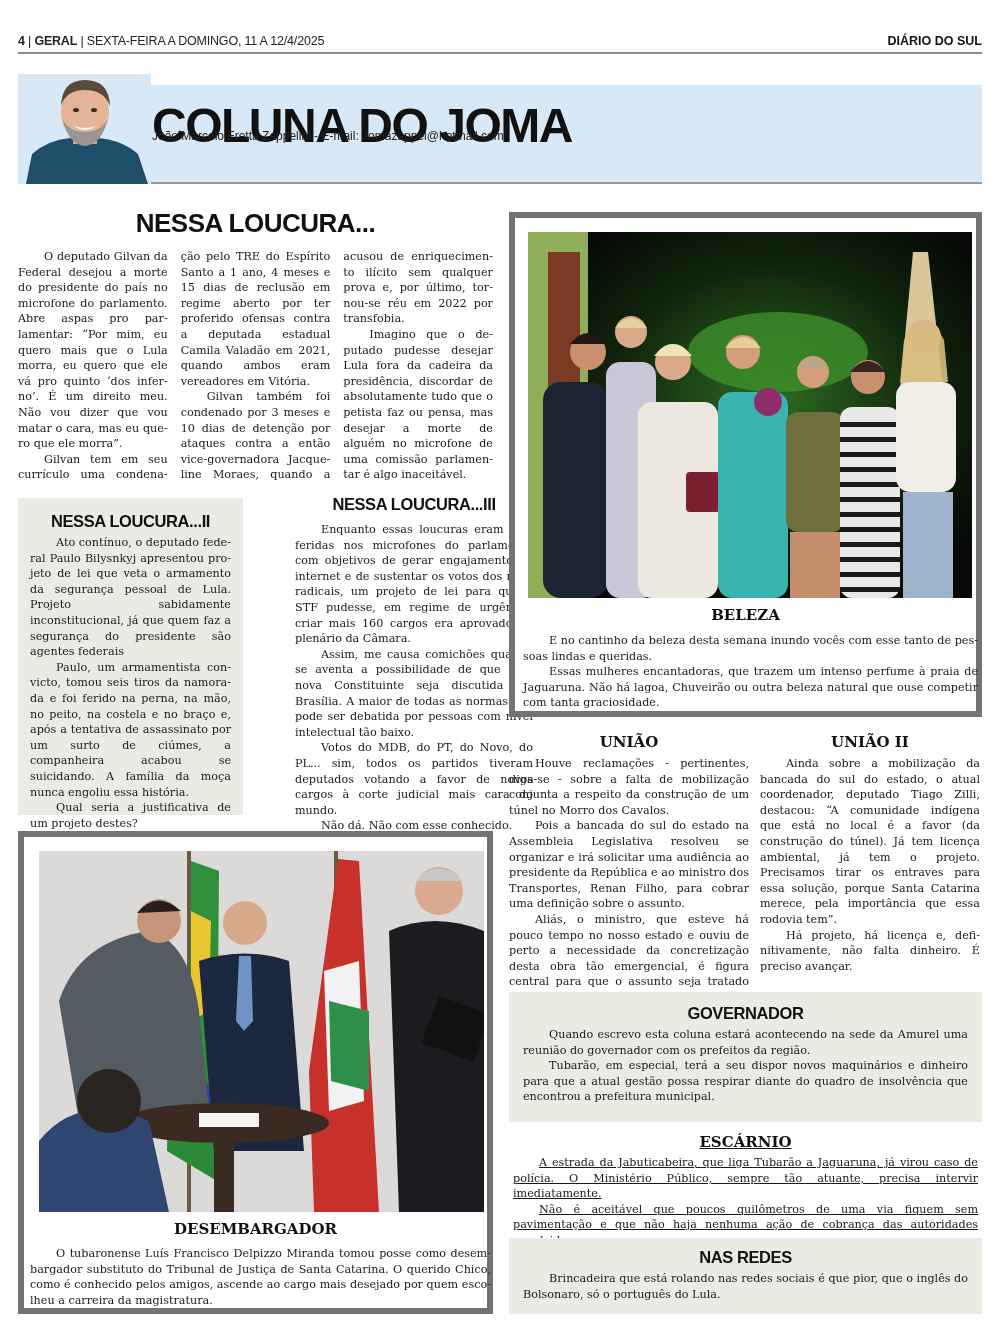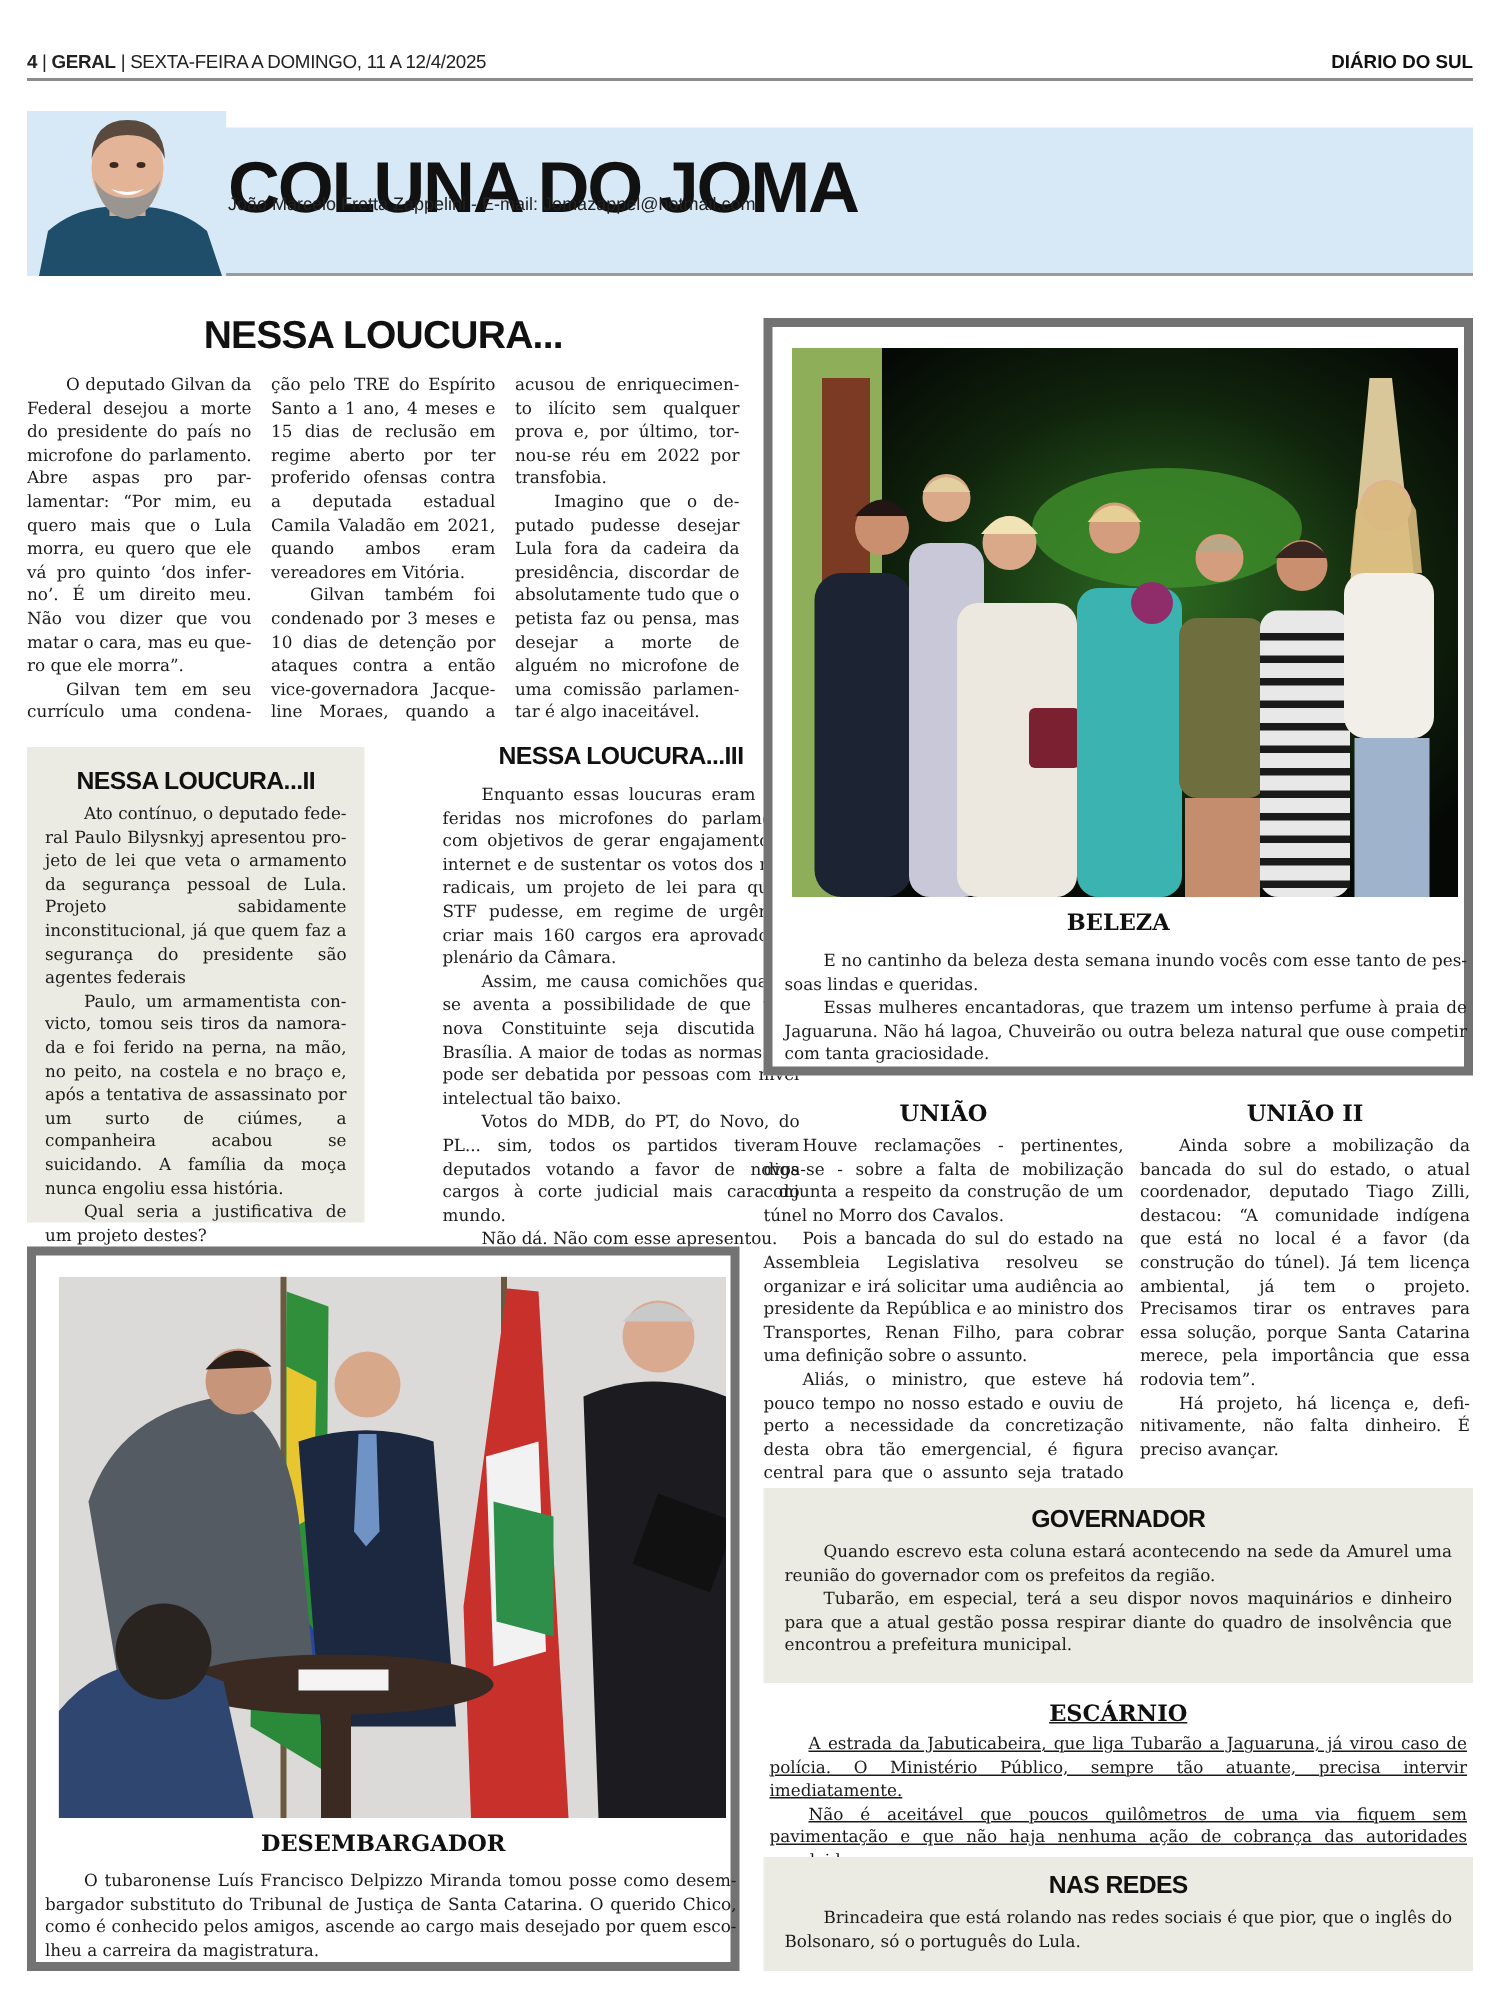--- a/index.html
+++ b/index.html
@@ -102,21 +102,21 @@
     <p>Qual seria a justificativa de um projeto destes?</p>
   </div>
 </div>
 
 <div id="sec3">
   <h2>NESSA LOUCURA...III</h2>
   <div class="txt">
     <p>Enquanto essas loucuras eram pro­feridas nos microfones do parlamento com objetivos de gerar engajamento na internet e de sustentar os votos dos mais radicais, um projeto de lei para que o STF pudesse, em regime de urgência, criar mais 160 cargos era aprovado no plenário da Câmara.</p>
     <p>Assim, me causa comichões quan­do se aventa a possibilidade de que uma nova Constituinte seja discutida em Brasí­lia. A maior de todas as normas não pode ser debatida por pessoas com nível inte­lectual tão baixo.</p>
     <p>Votos do MDB, do PT, do Novo, do PL... sim, todos os partidos tiveram deputados votando a favor de novos cargos à corte judicial mais cara do mundo.</p>
-    <p>Não dá. Não com esse apresentou.</p>
+    <p>Não dá. Não com esse conhecido.</p>
   </div>
 </div>
 
 <div id="beleza-box" class="photo-box">
   <div id="beleza-photo" title="Grupo de oito mulheres posando à noite em jardim com iluminação verde">
     <svg width="444" height="366" viewBox="0 0 444 366">
       <defs>
         <radialGradient id="gl" cx="55%" cy="45%" r="60%">
           <stop offset="0" stop-color="#2e6b22"></stop>
           <stop offset="0.6" stop-color="#10240c"></stop>

